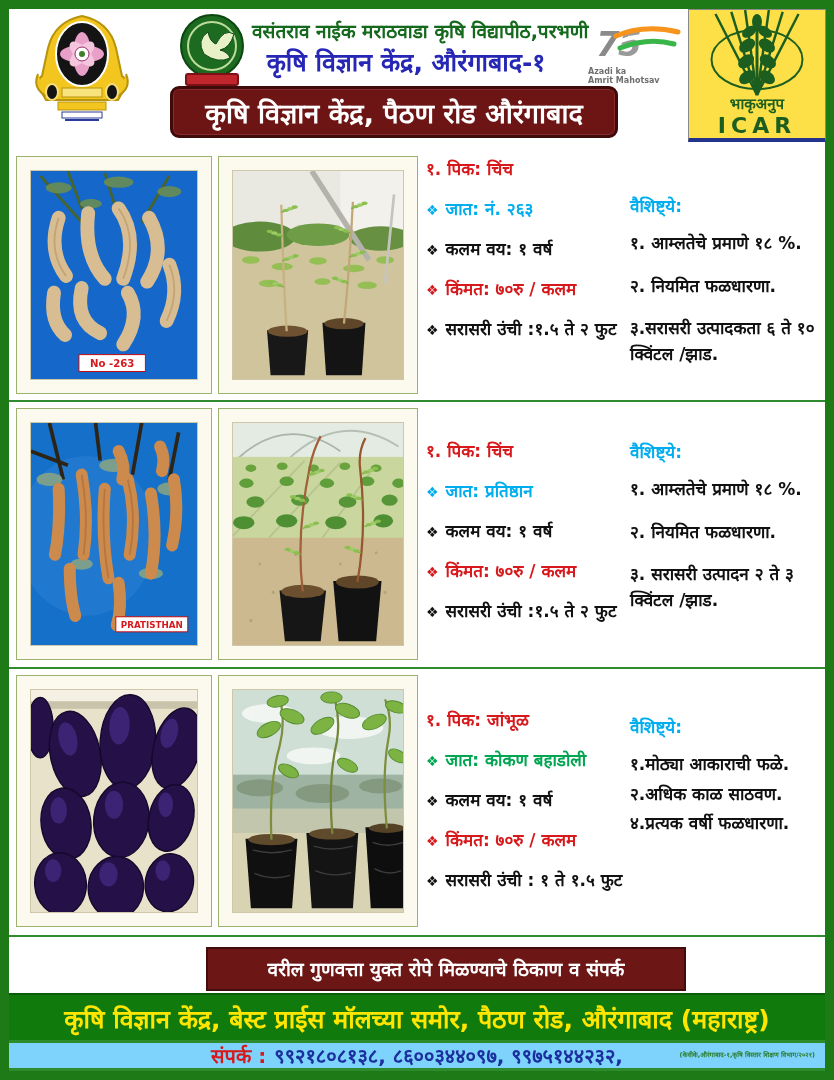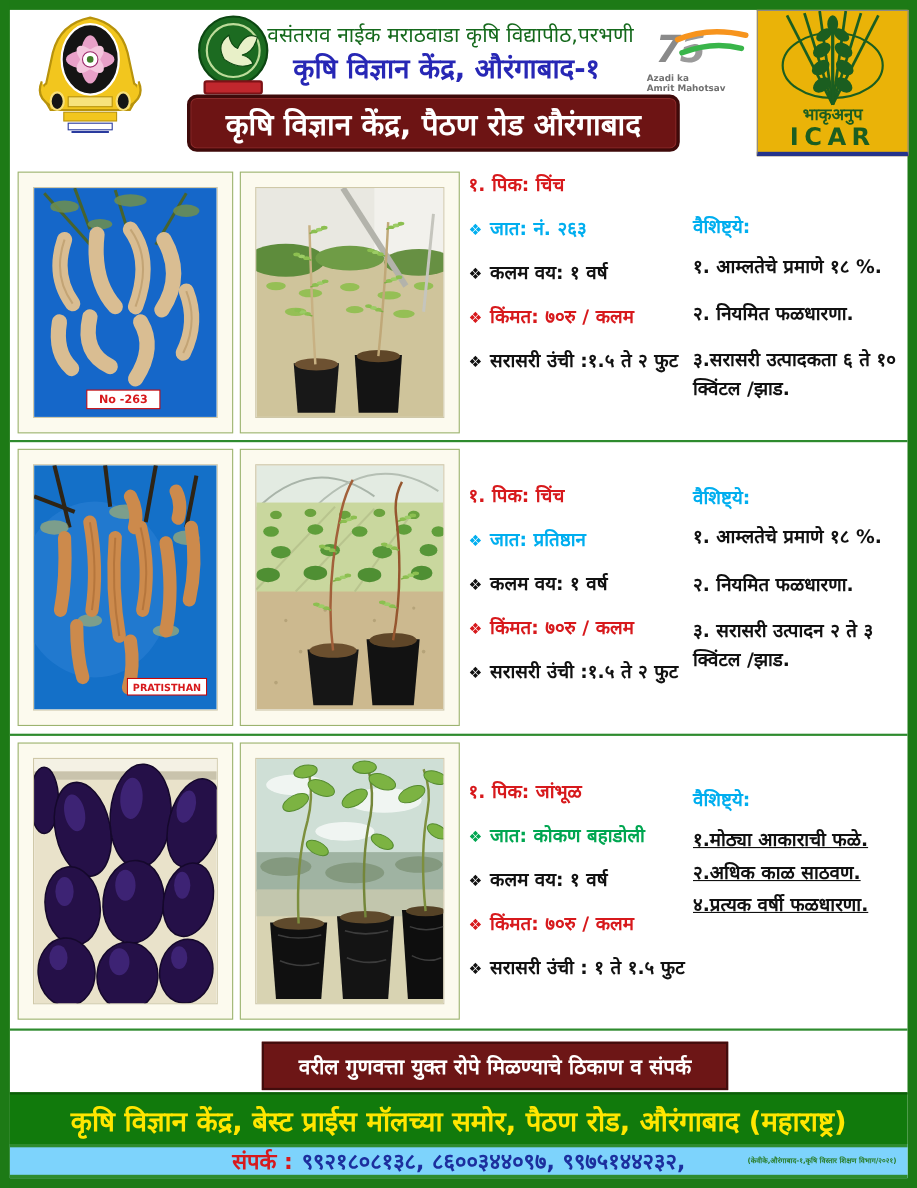--- a/index.html
+++ b/index.html
@@ -5,43 +5,43 @@
   html,body{margin:0;padding:0;background:#555;}
   *{box-sizing:border-box;}
   #poster{
     position:relative;width:834px;height:1080px;background:#ffffff;
     font-family:"DejaVu Sans","Liberation Sans",sans-serif;overflow:hidden;
   }
   .abs{position:absolute;}
   
   .frame{background:#1d7a16;}
   
-  .hline1{font-size:19px;font-weight:normal;text-align:right;letter-spacing:0;}
+  .hline1{font-size:19px;font-weight:bold;text-align:left;letter-spacing:0;margin-left:16px;}
   .hline2{font-size:25px;font-weight:bold;text-align:center;}
   .banner{
     background:#6d1414;border:3px solid #3f0a0a;border-radius:9px;
     color:#ffffff;font-size:27px;font-weight:bold;text-align:center;
     display:flex;align-items:center;justify-content:center;
     box-shadow:inset 0 0 0 1px #8a2a2a;
   }
-  .icar-box{background:#eab308;border:1px solid #8a8a8a;border-bottom:4px solid #24348c;
+  .icar-box{background:#fde047;border:1px solid #8a8a8a;border-bottom:4px solid #24348c;
     display:flex;flex-direction:column;align-items:center;justify-content:flex-start;}
   .icar-dev{color:#1b5e20;font-weight:bold;font-size:15px;margin-top:-4px;}
   .icar-lat{color:#1b5e20;font-weight:bold;font-size:22px;letter-spacing:5px;}
   .amrit-cap{color:#6f6f6f;font-size:8px;line-height:1.1;font-weight:bold;}
   
   .photo{background:#fcfaee;border:1px solid #9cb36f;padding:13px;}
   .photo svg{display:block;width:100%;height:100%;border:1px solid #cfc8a8;background:#fff;}
   
   .dline{font-size:17px;font-weight:bold;line-height:1.35;margin-bottom:17px;color:#111;}
   .blt{font-size:14px;margin-right:7px;}
   .ftitle{font-size:17px;font-weight:bold;margin-bottom:14px;}
   .fitem{font-size:17px;font-weight:bold;color:#111;line-height:1.5;}
   .floose .fitem{margin-bottom:17px;}
-  .ftight .fitem{margin-bottom:4px;text-decoration:underline;}
+  .ftight .fitem{margin-bottom:4px;}
   .sep{background:#2e8b2e;height:2px;}
   
   .banner2{background:#6d1616;border:2px solid #420c0c;color:#ffffff;font-size:19px;
     font-weight:bold;display:flex;align-items:center;justify-content:center;text-align:center;}
   .band{background:#117a0c;display:flex;align-items:center;justify-content:center;
     font-size:25px;font-weight:bold;text-align:center;border-top:2px solid #0c5c08;}
   .contact{background:#7dd3fc;border-top:3px solid #2e8b2e;border-bottom:3px solid #2e8b2e;
     display:flex;align-items:center;justify-content:center;font-size:20px;font-weight:bold;}
   .note{font-size:6.5px;font-weight:bold;line-height:1.1;text-align:right;}
 </style>
@@ -439,21 +439,21 @@
       <div class="ftight">
           <div class="fitem">१.मोठ्या आकाराची फळे.</div>
           <div class="fitem">२.अधिक काळ साठवण.</div>
           <div class="fitem">४.प्रत्यक वर्षी फळधारणा.</div>
         </div>
     </div>
   </div>
 
   <div class="abs sep" style="left:9px;top:935px;width:816px;"></div>
 
-  <div class="abs banner2" style="left:206px;top:947px;width:424px;height:44px;margin-left:32px;">वरील गुणवत्ता युक्त रोपे मिळण्याचे ठिकाण व संपर्क</div>
+  <div class="abs banner2" style="left:206px;top:947px;width:480px;height:44px;">वरील गुणवत्ता युक्त रोपे मिळण्याचे ठिकाण व संपर्क</div>
 
   <div class="abs band" style="left:9px;top:993px;width:816px;height:47px;">
     <span style="color: rgb(255, 230, 0);">कृषि विज्ञान केंद्र, बेस्ट प्राईस मॉलच्या समोर, पैठण रोड, औरंगाबाद (महाराष्ट्र)</span>
   </div>
 
   <div class="abs contact" style="left:9px;top:1040px;width:816px;height:31px;">
     <span style="color: rgb(215, 25, 28);">संपर्क :</span>
     <span style="width:8px;display:inline-block;"></span>
     <span style="color: rgb(28, 47, 158);">९९२१८०८१३८, ८६००३४४०९७, ९९७५१४४२३२,</span>
     <div class="abs note" style="right: 10px; top: 9px; width: 140px; color: rgb(42, 125, 42);">(केवीके,औरंगाबाद-१,कृषि विस्तार शिक्षण विभाग/२०२१)</div>

